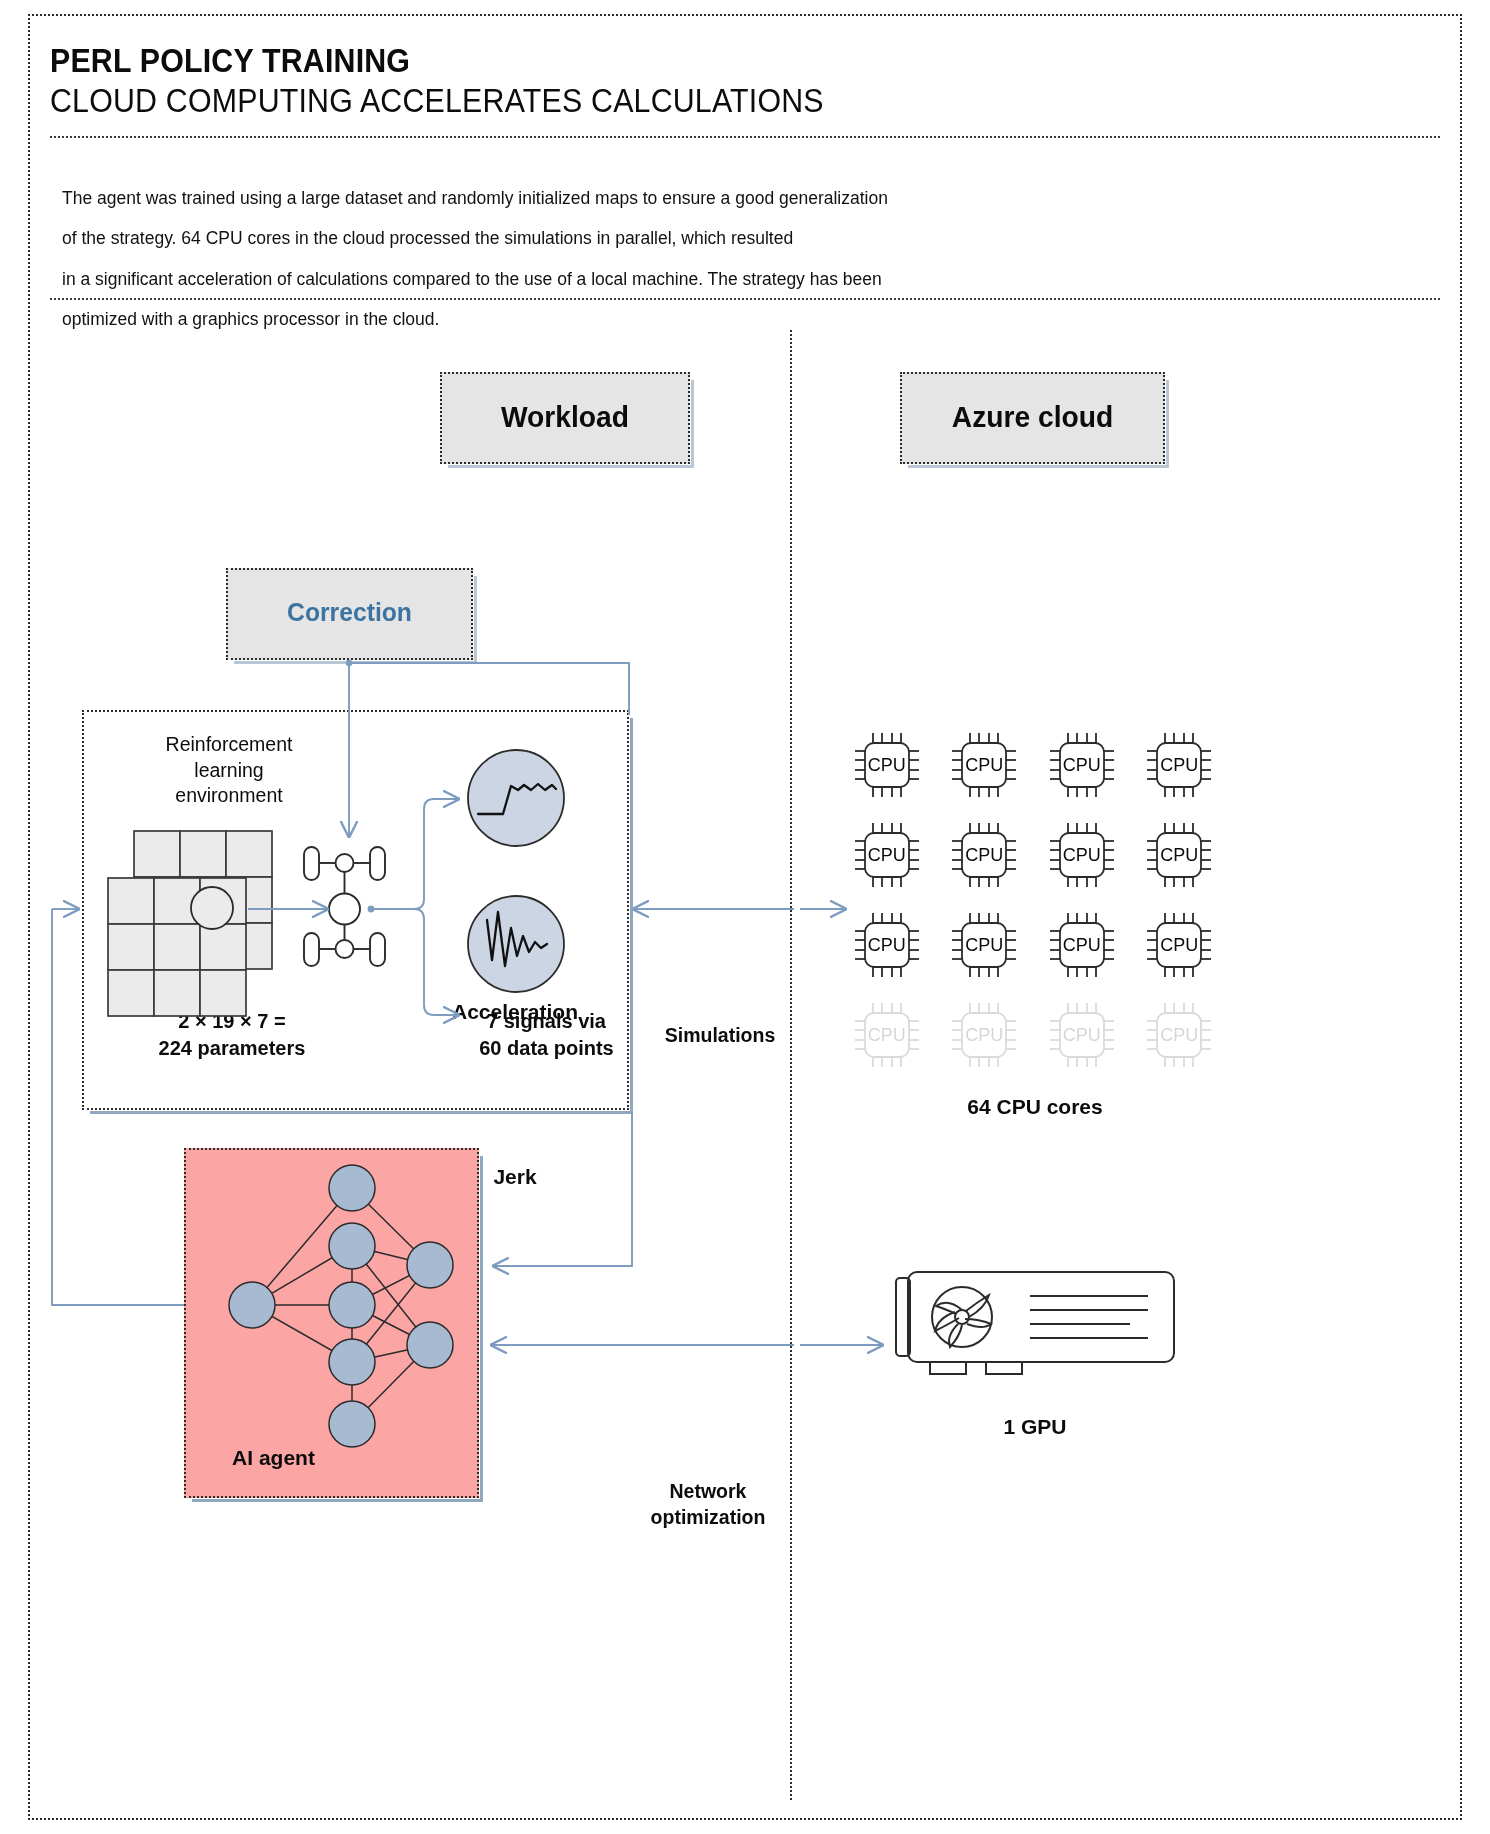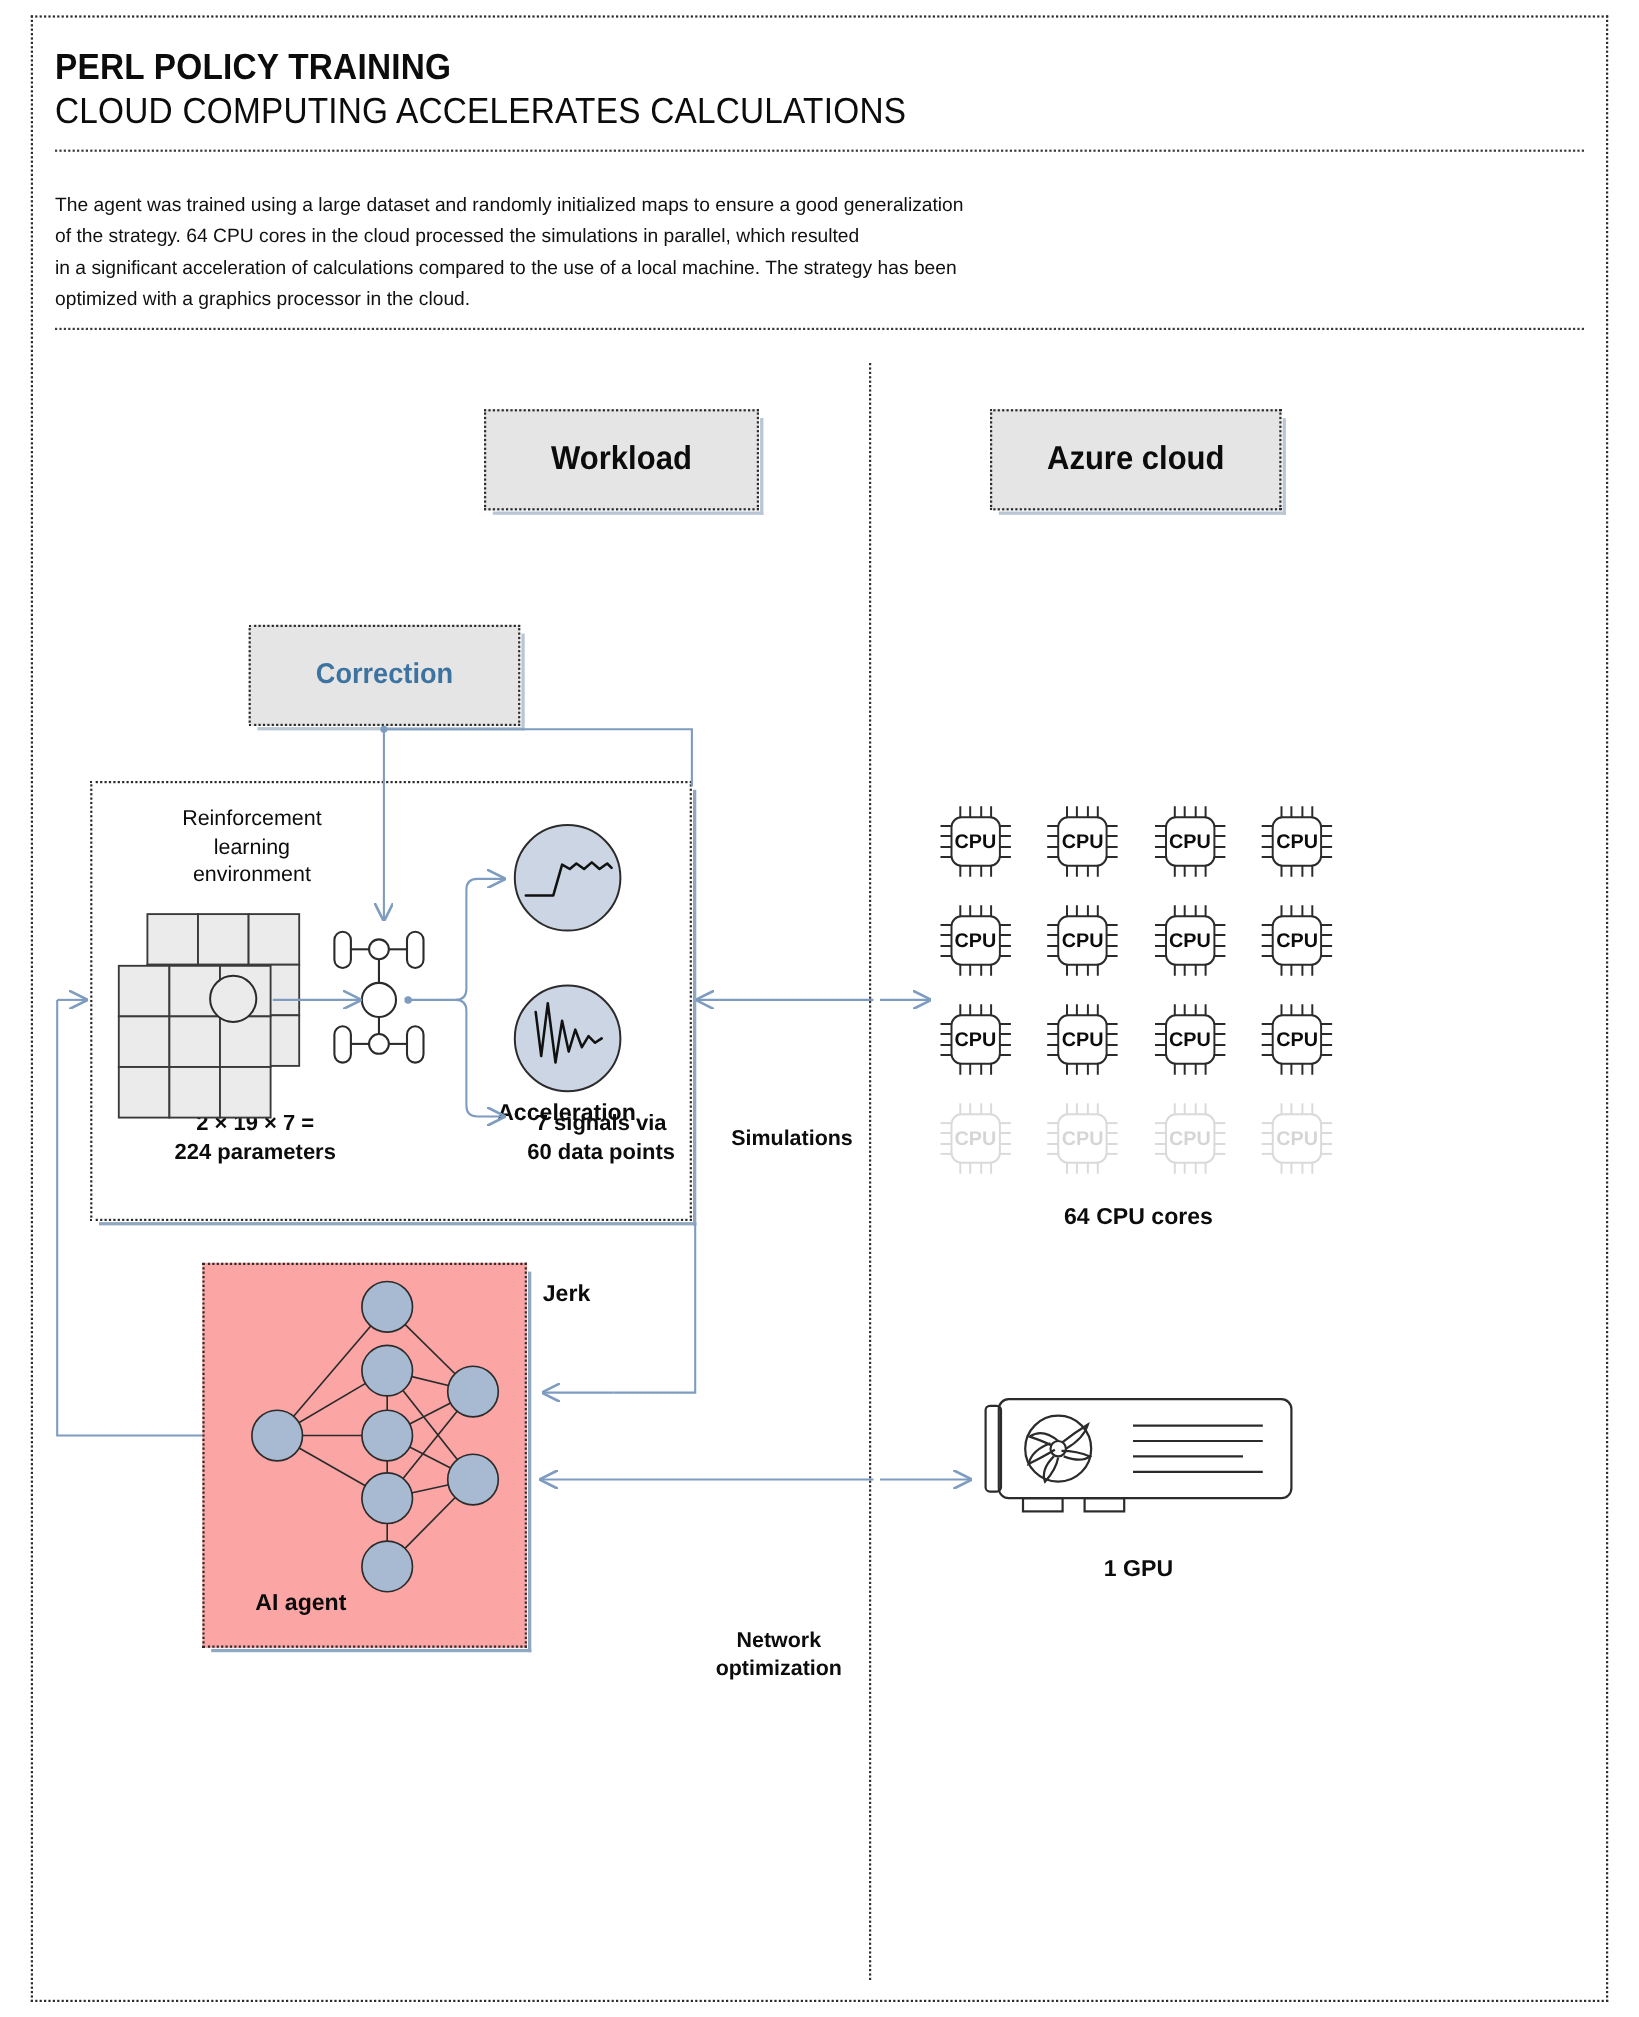--- a/index.html
+++ b/index.html
@@ -60,21 +60,21 @@
   #rule-2 { top: 298px; }
 
   .intro {
     position: absolute;
     left: 50px; top: 172px;
     width: 1000px;
     font-size: 17.5px;
     line-height: 1.62;
     color: #111111;
   }
-  .intro p { margin: 0; }
+  .intro p { margin: 12px; }
 
   
   .v-divider {
     position: absolute;
     left: 790px; top: 330px;
     width: 0; height: 1470px;
     border-left: 2px dotted #2f2f2f;
   }
 
   
@@ -232,21 +232,21 @@
     grid-template-columns: repeat(4, 1fr);
     grid-template-rows: repeat(4, 1fr);
   }
   .cpu-cell { position: relative; display: flex; align-items: center; justify-content: center; }
   .cpu-cell.faded { opacity: 0.17; }
   .cpu-txt {
     position: absolute;
     left: 0; right: 0;
     text-align: center;
     font-size: 18px;
-    font-weight: 700;
+    font-weight: 400;
     color: #0c0c0c;
     pointer-events: none;
   }
   .cpu-caption {
     position: absolute;
     left: 900px; top: 1095px;
     width: 270px;
     text-align: center;
     font-size: 21px;
     font-weight: 700;

